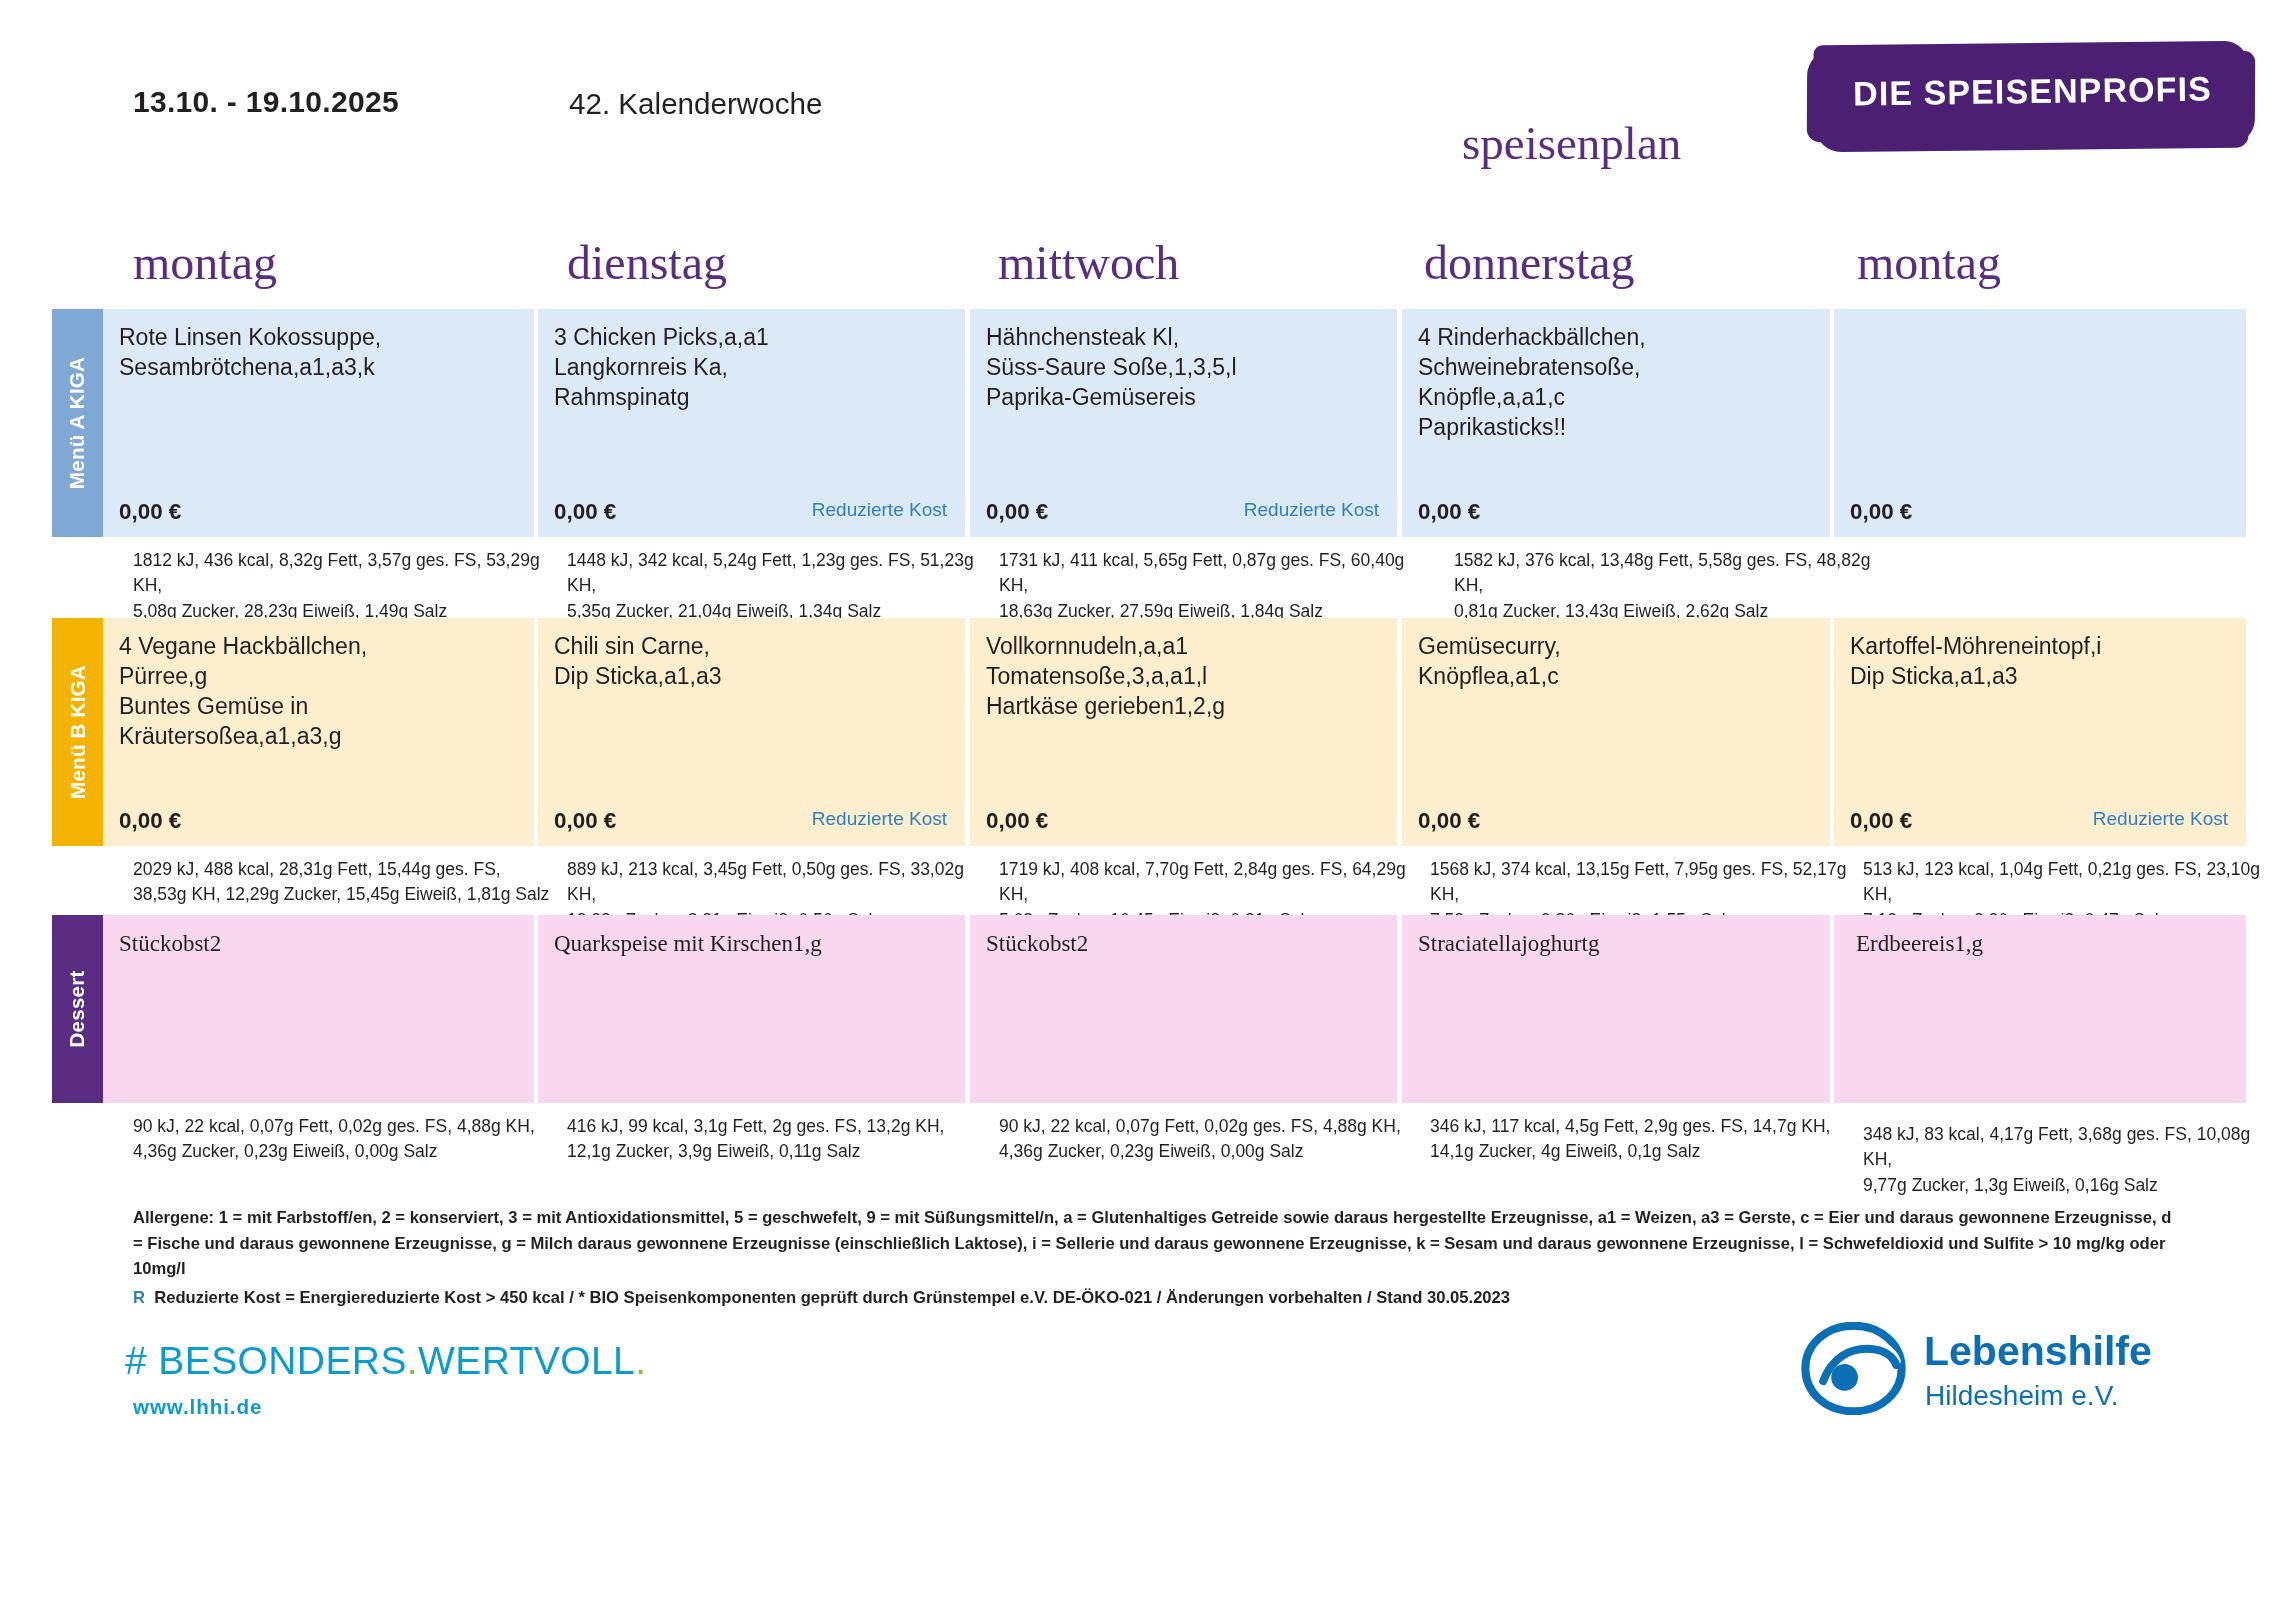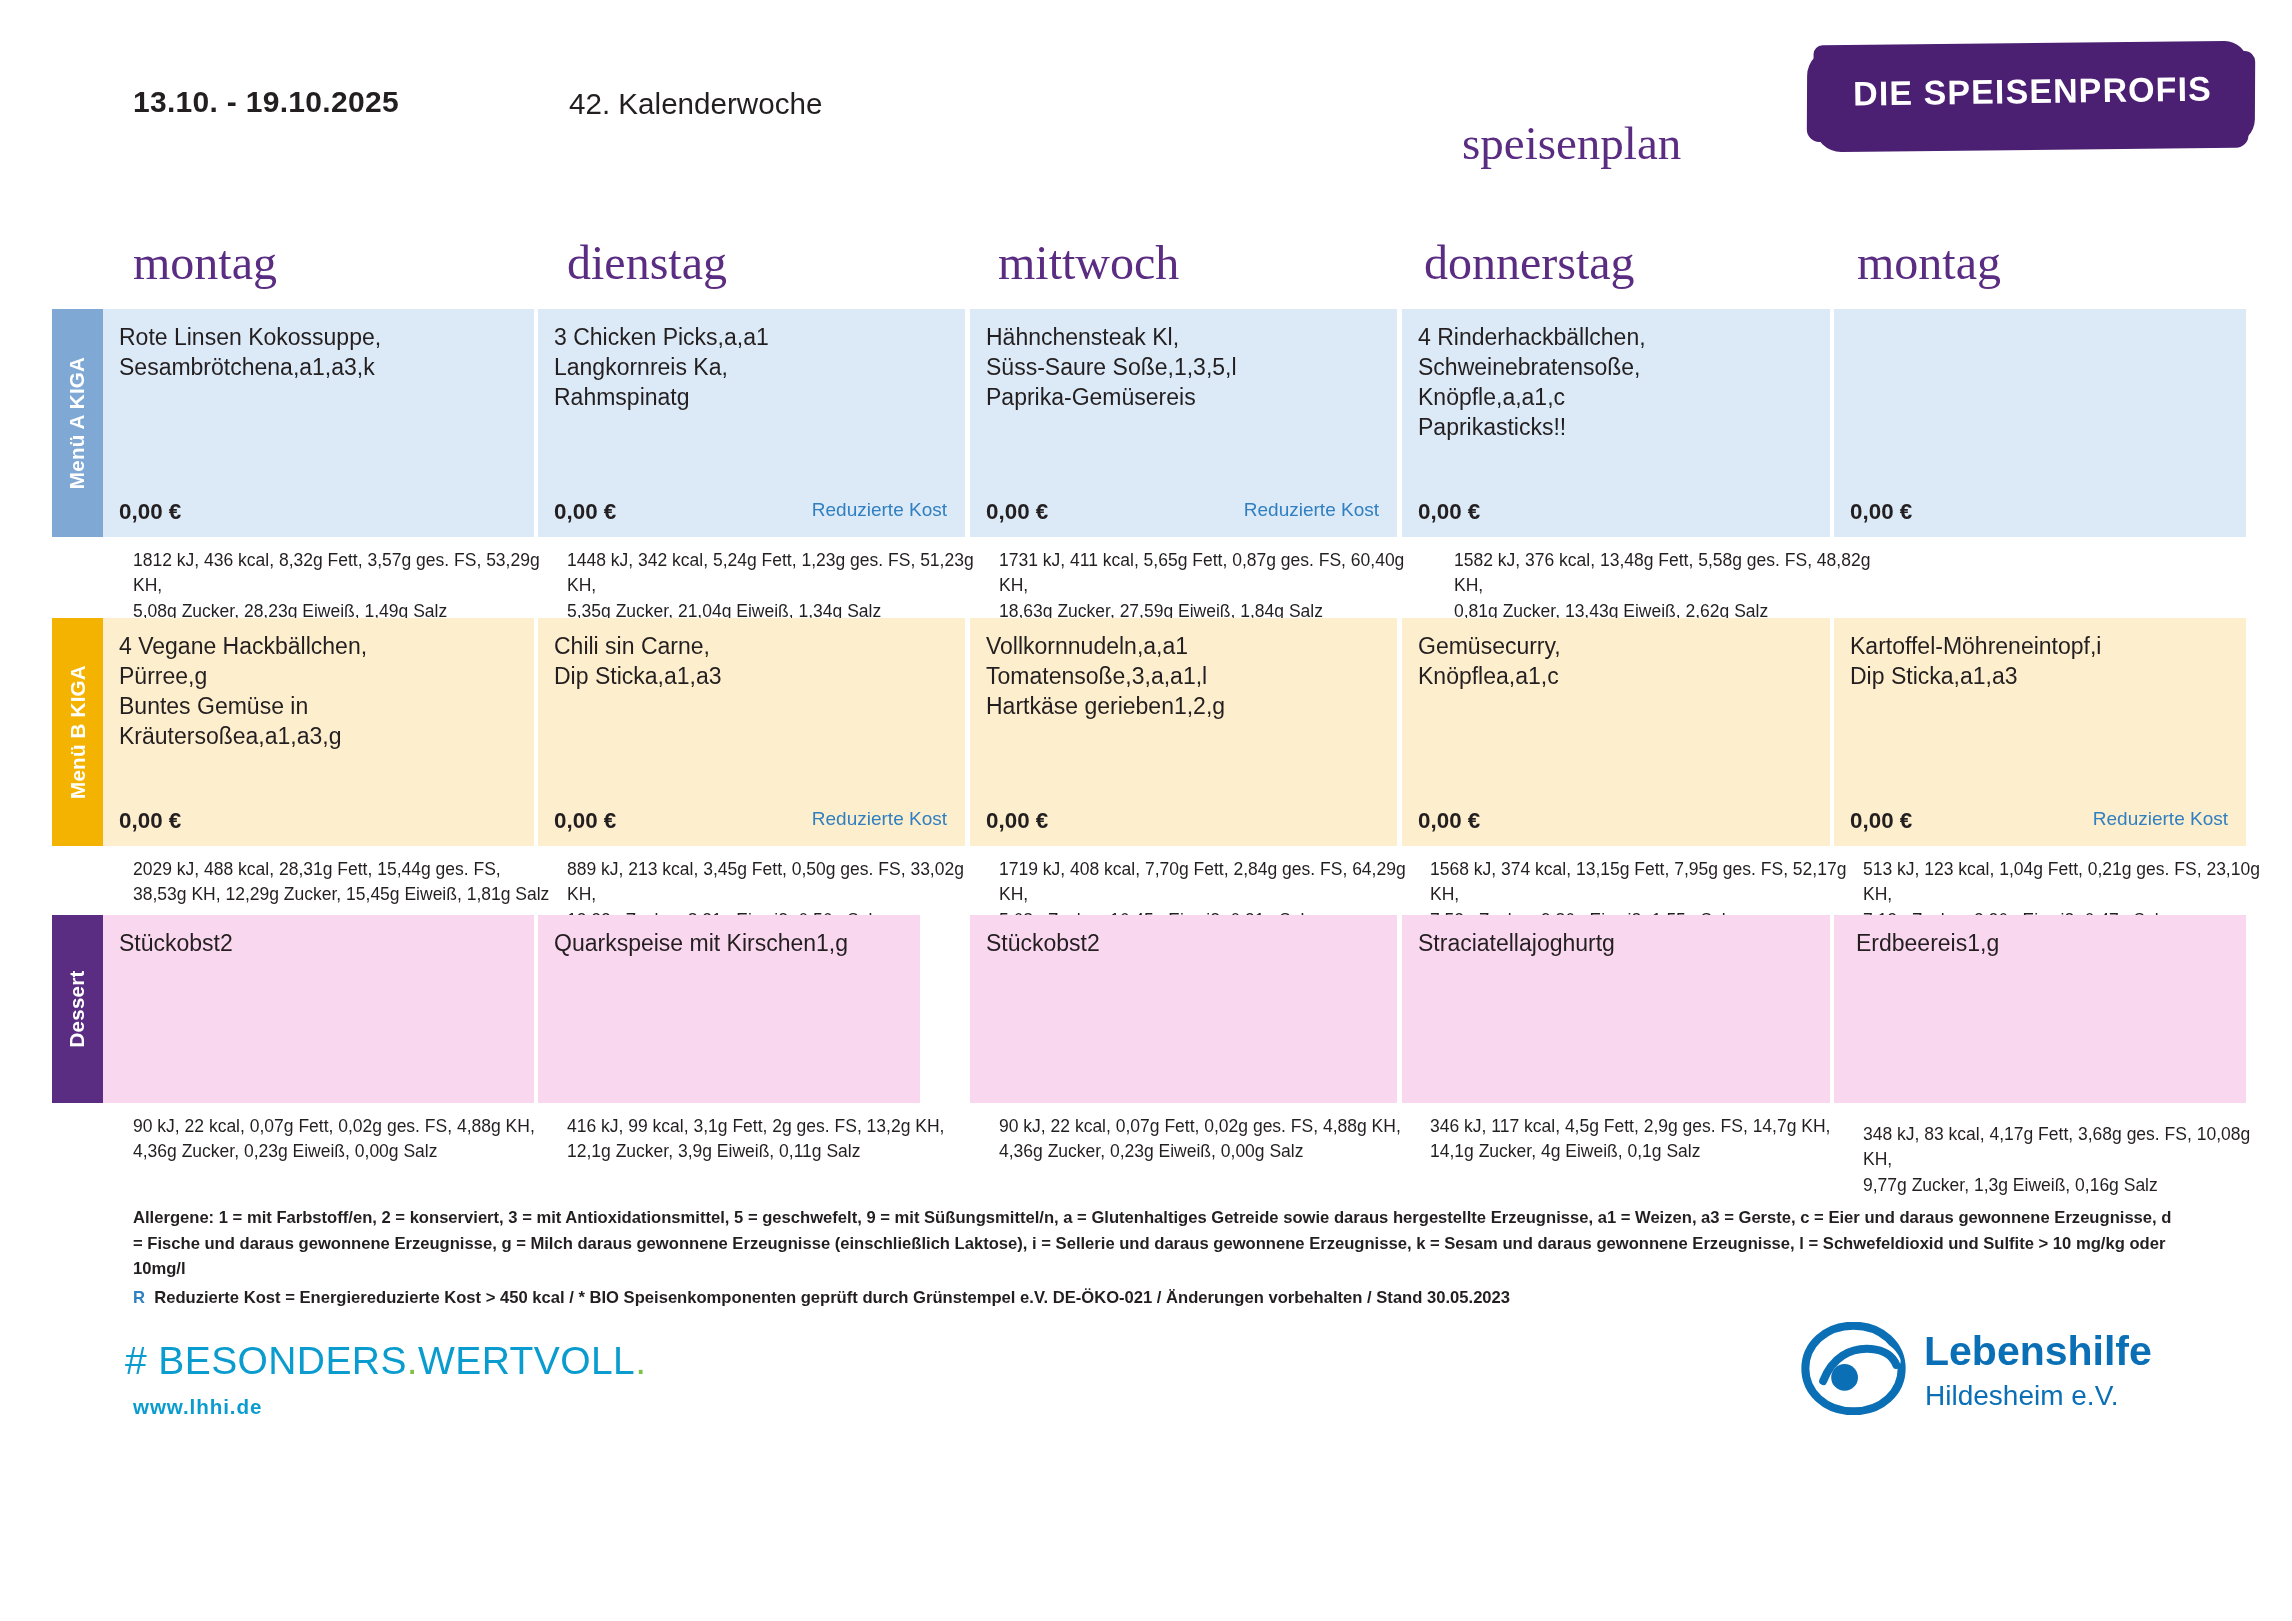--- a/index.html
+++ b/index.html
@@ -166,21 +166,21 @@
 
   
   #rowB { top: 618px; height: 228px; }
   #rowB .sidetab { background: #f5b301; }
   #rowB .cell { background: #fdeecd; }
   #rowB .dish { color: #231f20; }
 
   
   #rowD { top: 915px; height: 188px; }
   #rowD .sidetab { background: #5b2d82; }
-  #rowD .cell { background: #f9d7ef; }
+  #rowD .cell { background: #f9d7ef; font-family: Liberation Serif, serif; }
   #rowD .dish { color: #231f20; }
 
   
   .nutriA { top: 548px; }
   .nutriB { top: 857px; }
   .nutriD { top: 1114px; }
 
   
   .allerg {
     position: absolute;
@@ -365,21 +365,21 @@
 7,12g Zucker, 3,26g Eiweiß, 0,47g Salz</div>
 
   <div class="rowband" id="rowD">
     <div class="sidetab">
       <span>Dessert</span>
     </div>
     <div class="cells">
       <div class="cell" style="left:0px;width:431px;">
         <div class="dish">Stückobst2</div>
       </div>
-      <div class="cell" style="left:435px;width:382px;">
+      <div class="cell" style="left:435px;width:427px;">
         <div class="dish">Quarkspeise mit Kirschen1,g</div>
       </div>
       <div class="cell" style="left:867px;width:427px;">
         <div class="dish">Stückobst2</div>
       </div>
       <div class="cell" style="left:1299px;width:428px;">
         <div class="dish">Straciatellajoghurtg</div>
       </div>
       <div class="cell" style="left:1731px;width:412px;padding-left:22px;">
         <div class="dish">Erdbeereis1,g</div>

